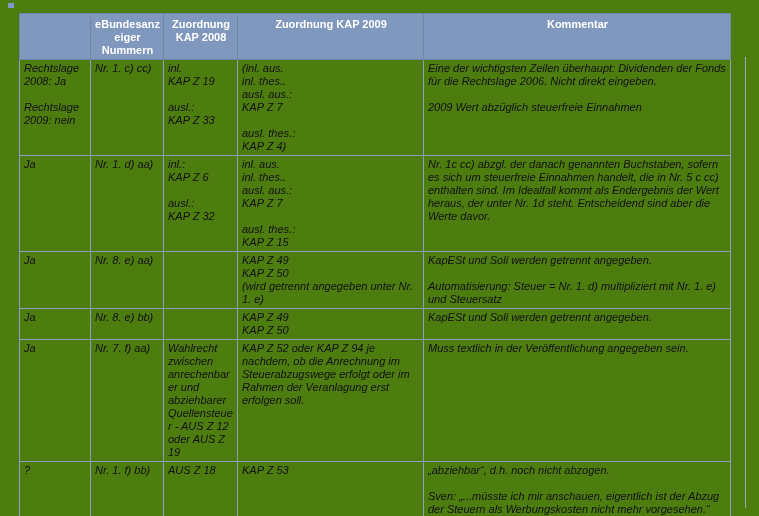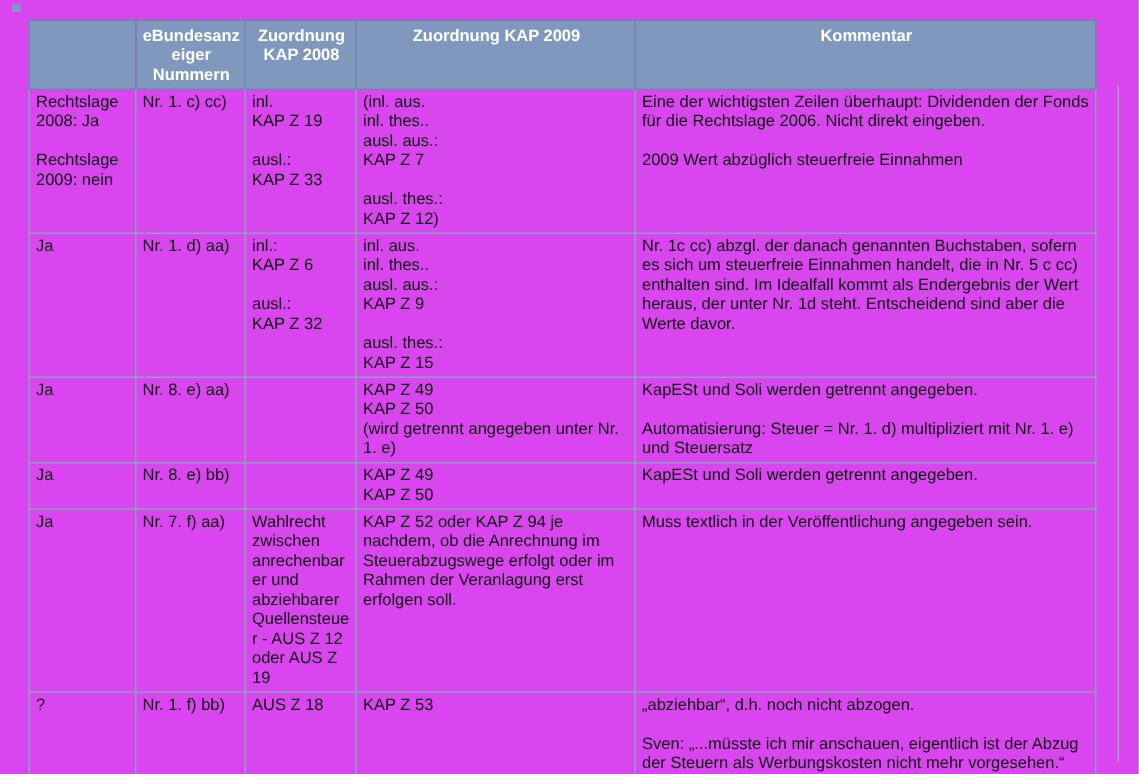--- a/index.html
+++ b/index.html
@@ -1,20 +1,20 @@
 <!DOCTYPE html>
 <html><head>
 <meta charset="utf-8">
 <style>
   html,body { margin:0; padding:0; }
   .page {
     position: relative;
     width: 759px;
     height: 516px;
-    background: #d946ef;
+    background: #4d7c0f;
     overflow: hidden;
     font-family: "Liberation Sans", sans-serif;
     color: #111111;
   }
   .artifact {
     position: absolute;
     left: 8px; top: 3px;
     width: 6px; height: 5px;
     background: #7d9ac7;
   }
@@ -40,20 +40,21 @@
     text-align: center;
     border-color: #6d86aa;
     padding-top: 4px;
     overflow-wrap: break-word;
     word-break: break-word;
   }
   table.grid td {
     white-space: pre-wrap;
     overflow-wrap: break-word;
     word-break: break-word;
+    font-style: italic;
   }
   tr.hdr      { height: 44px; }
   tr.r0 { height: 91px; }
   tr.r1 { height: 89px; }
   tr.r2 { height: 53px; }
   tr.r3 { height: 28px; }
   tr.r4 { height: 112px; }
   tr.r5 { height: 55px; }
   .sliver-line {
     position: absolute;
@@ -96,37 +97,37 @@
 KAP Z 19
 
 ausl.:
 KAP Z 33</td>
         <td>(inl. aus.
 inl. thes..
 ausl. aus.:
 KAP Z 7
 
 ausl. thes.:
-KAP Z 12)</td>
+KAP Z 4)</td>
         <td>Eine der wichtigsten Zeilen überhaupt: Dividenden der Fonds für die Rechtslage 2006. Nicht direkt eingeben.
 
 2009 Wert abzüglich steuerfreie Einnahmen</td>
       </tr>
       <tr class="r1">
         <td>Ja</td>
         <td>Nr. 1. d) aa)</td>
         <td>inl.:
 KAP Z 6
 
 ausl.:
 KAP Z 32</td>
         <td>inl. aus.
 inl. thes..
 ausl. aus.:
-KAP Z 9
+KAP Z 7
 
 ausl. thes.:
 KAP Z 15</td>
         <td>Nr. 1c cc) abzgl. der danach genannten Buchstaben, sofern es sich um steuerfreie Einnahmen handelt, die in Nr. 5 c cc) enthalten sind. Im Idealfall kommt als Endergebnis der Wert heraus, der unter Nr. 1d steht. Entscheidend sind aber die Werte davor.</td>
       </tr>
       <tr class="r2">
         <td>Ja</td>
         <td>Nr. 8. e) aa)</td>
         <td></td>
         <td>KAP Z 49

